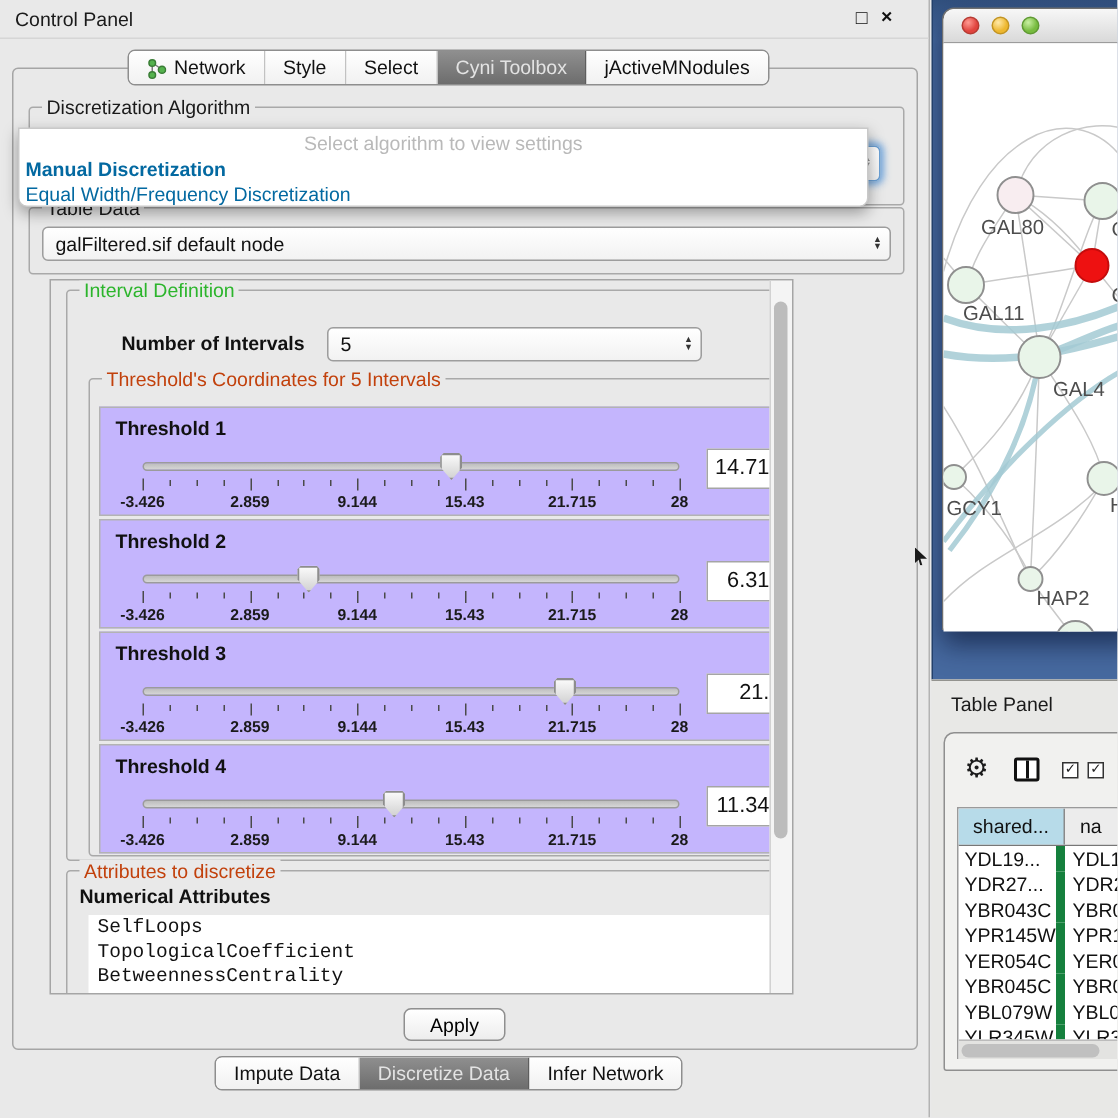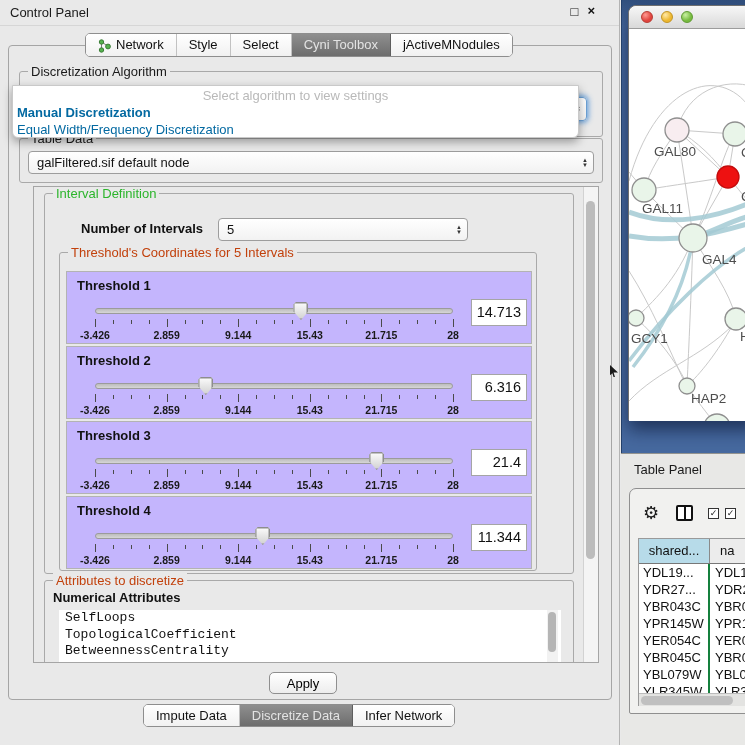--- a/index.html
+++ b/index.html
@@ -56,21 +56,21 @@
 
   .dropdown-popup { position:absolute; left:3px; top:39px; width:567px; height:53px;
     background:#fff; border:1px solid #c9c9c9; border-radius:0 0 6px 6px;
     box-shadow:0 4px 10px rgba(0,0,0,.35); z-index:20; padding-top:1px; }
   .opt { height:17px; line-height:17px; font-size:13px; padding-left:4px; color:#0369a1;
     white-space:nowrap; }
   .opt.placeholder { text-align:center; color:#b9b9b9; padding-left:0; }
   .opt.boldopt { font-weight:bold; }
 
   
-  .scrollpane { position:absolute; left:24px; top:140px; width:566px; height:477px;
+  .scrollpane { position:absolute; left:24px; top:140px; width:496px; height:477px;
     border:1px solid #a5a5a5; background:#e9e9e9; overflow:hidden; }
   .vscroll { position:absolute; right:0; top:0; width:15px; height:100%;
     background:#f4f4f4; border-left:1px solid #d2d2d2; }
   .vthumb { position:absolute; left:2px; top:14px; width:9px; height:358px;
     background:#bcbcbc; border-radius:5px; }
 
   .interval-group { left:10px; top:6px; width:530px; height:381px; }
   .noi-label { position:absolute; left:36px; top:27px; font-size:13px; font-weight:bold; }
   .noi-combo { left:173px; top:24px; width:250px; }
   .thr-group { position:absolute; left:14px; top:58px; width:478px; height:319px;
@@ -155,21 +155,21 @@
   .ttable { position:absolute; left:8px; top:49px; width:122px; height:168px;
     background:#fff; border:1px solid #9a9a9a; border-bottom:none; overflow:hidden; }
   .thead { display:flex; height:25px; border-bottom:1px solid #777; }
   .tcell { font-size:13px; overflow:hidden; white-space:nowrap; }
   .tcell.c0 { width:71px; border-right:1px solid #8a8a8a; }
   .tcell.c1 { flex:1; }
   .thead .c0 { background:#b7dbe9; text-align:center; line-height:24px; }
   .thead .c1 { background:#ececec; line-height:24px; padding-left:10px; }
   .trow { display:flex; height:17px; }
   .trow .tcell { line-height:17px; }
-  .trow .c0 { padding-left:4px; border-right:2px solid #15803d; }
+  .trow .c0 { padding-left:4px; border-right:6px solid #15803d; }
   .trow .c1 { padding-left:5px; }
   .tbody { height:129px; overflow:hidden; }
   .hscroll { position:absolute; left:0px; bottom:0px; width:122px; height:13px;
     background:#e3e3e1; border-top:1px solid #bbb; }
   .hthumb { position:absolute; left:2px; top:2px; width:92px; height:9px;
     background:#c0c0c0; border-radius:5px; }
 
   .cursor { position:absolute; left:610px; top:365px; width:8px; height:12px;
     background:#1a1a1a; z-index:50;
     clip-path:polygon(0 0,100% 62%,45% 62%,62% 100%,44% 100%,30% 68%,0 86%); }

